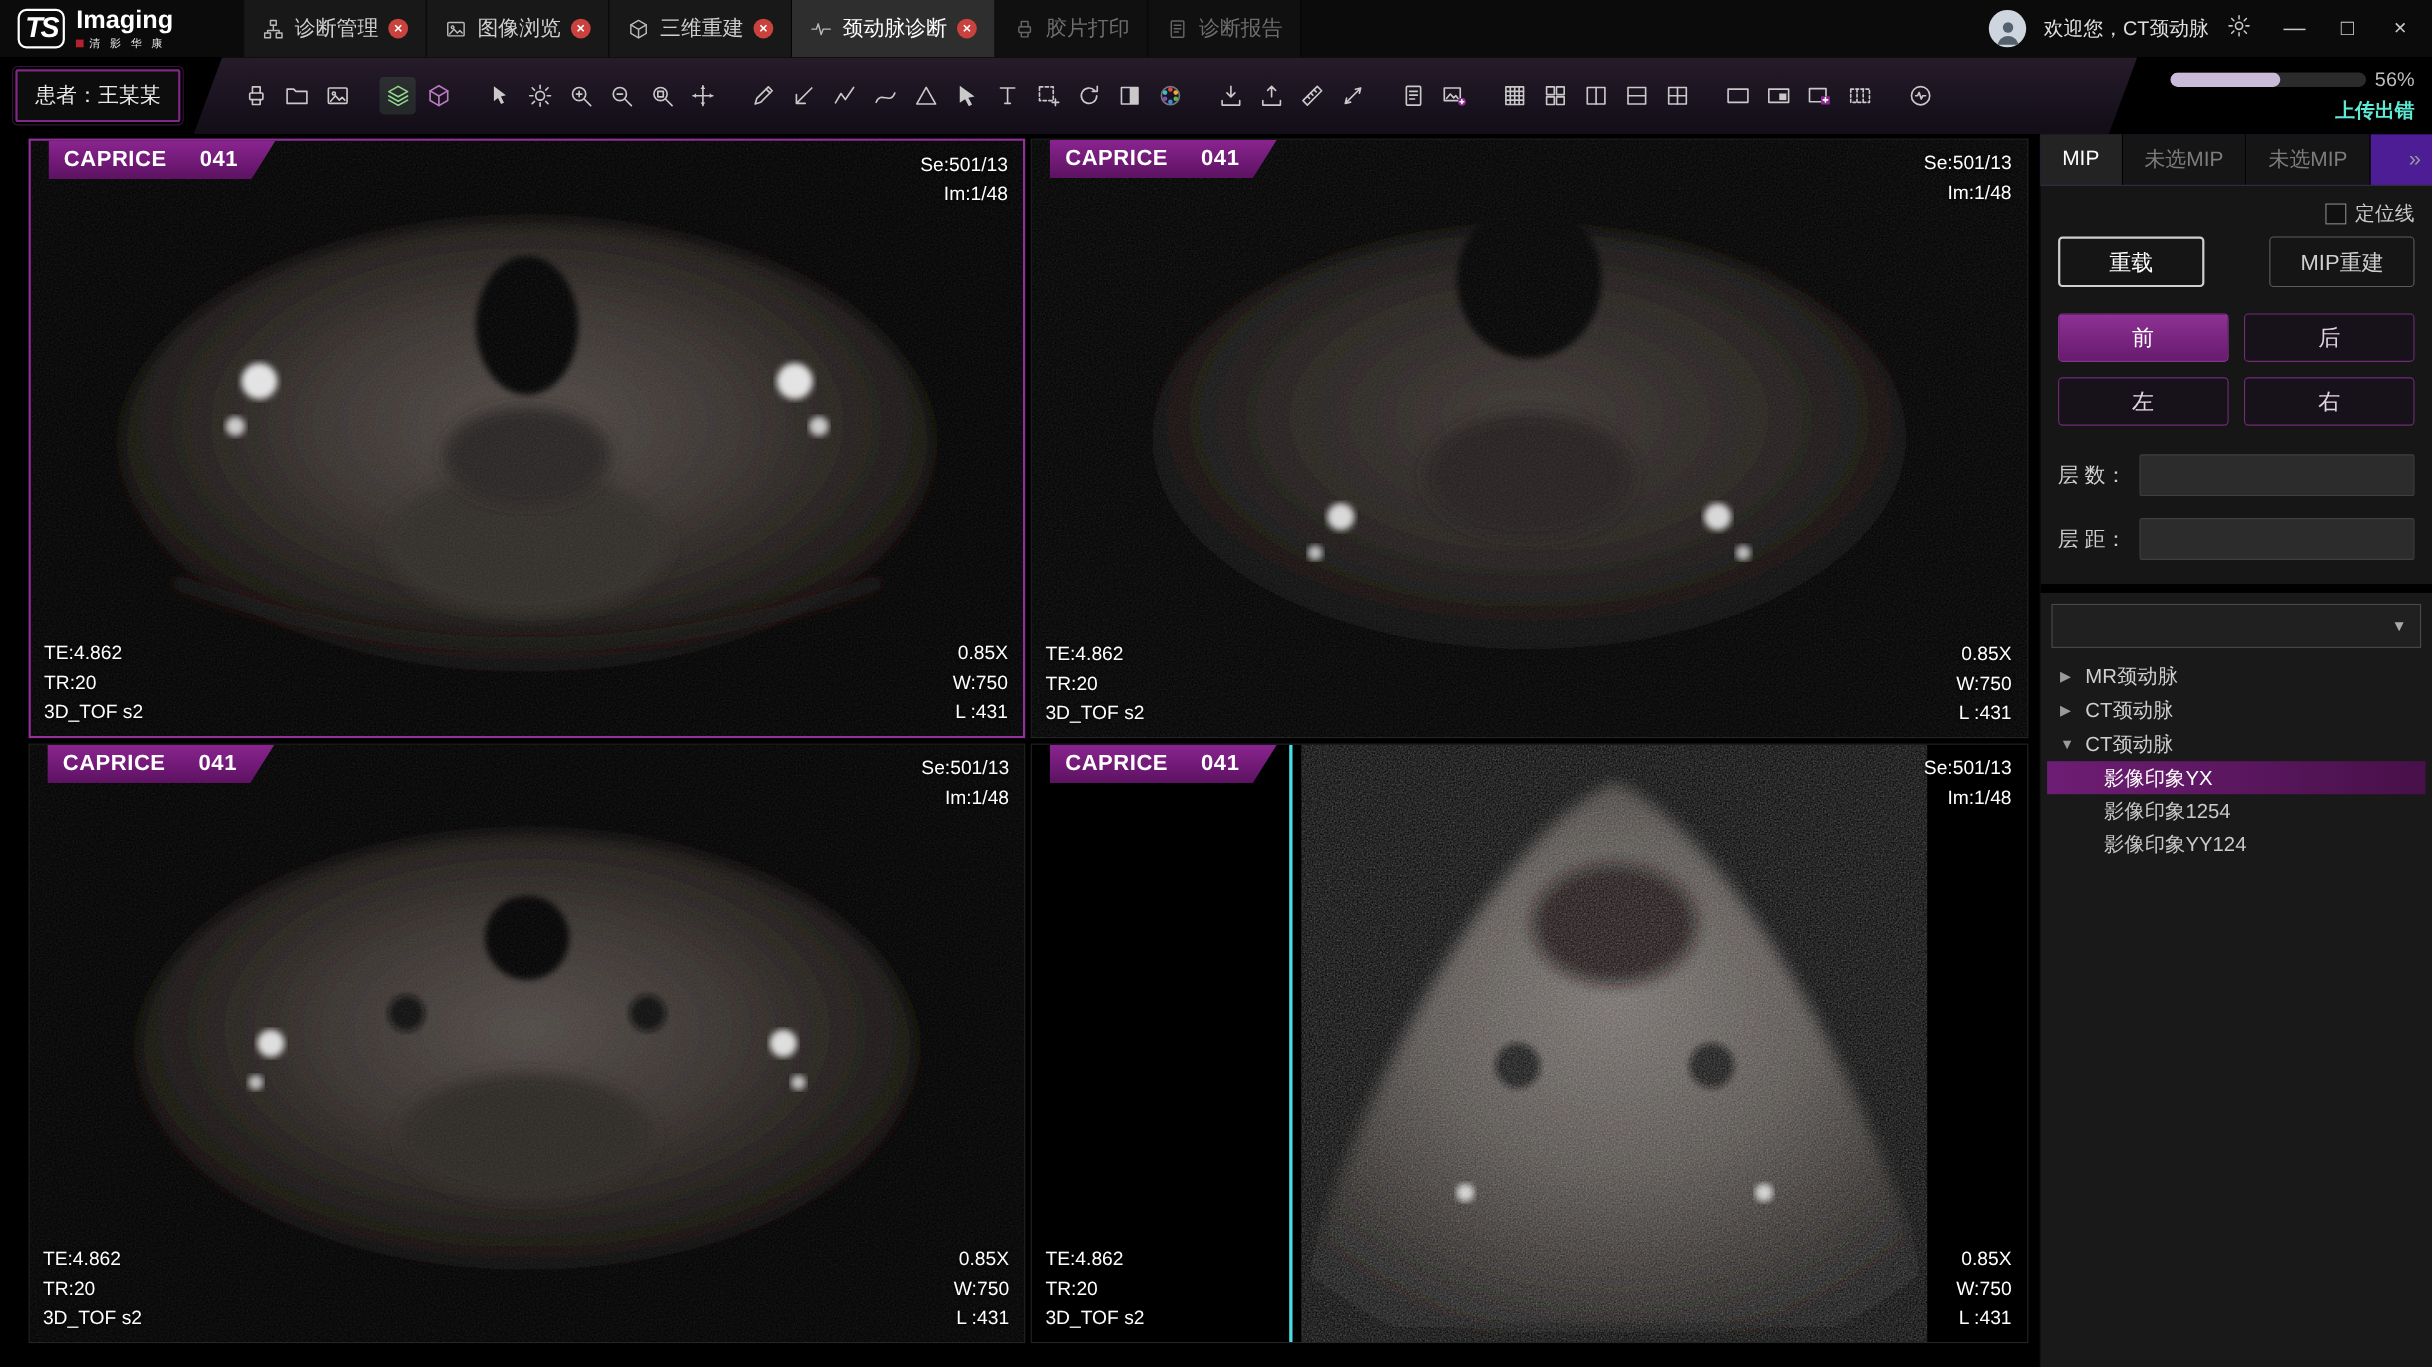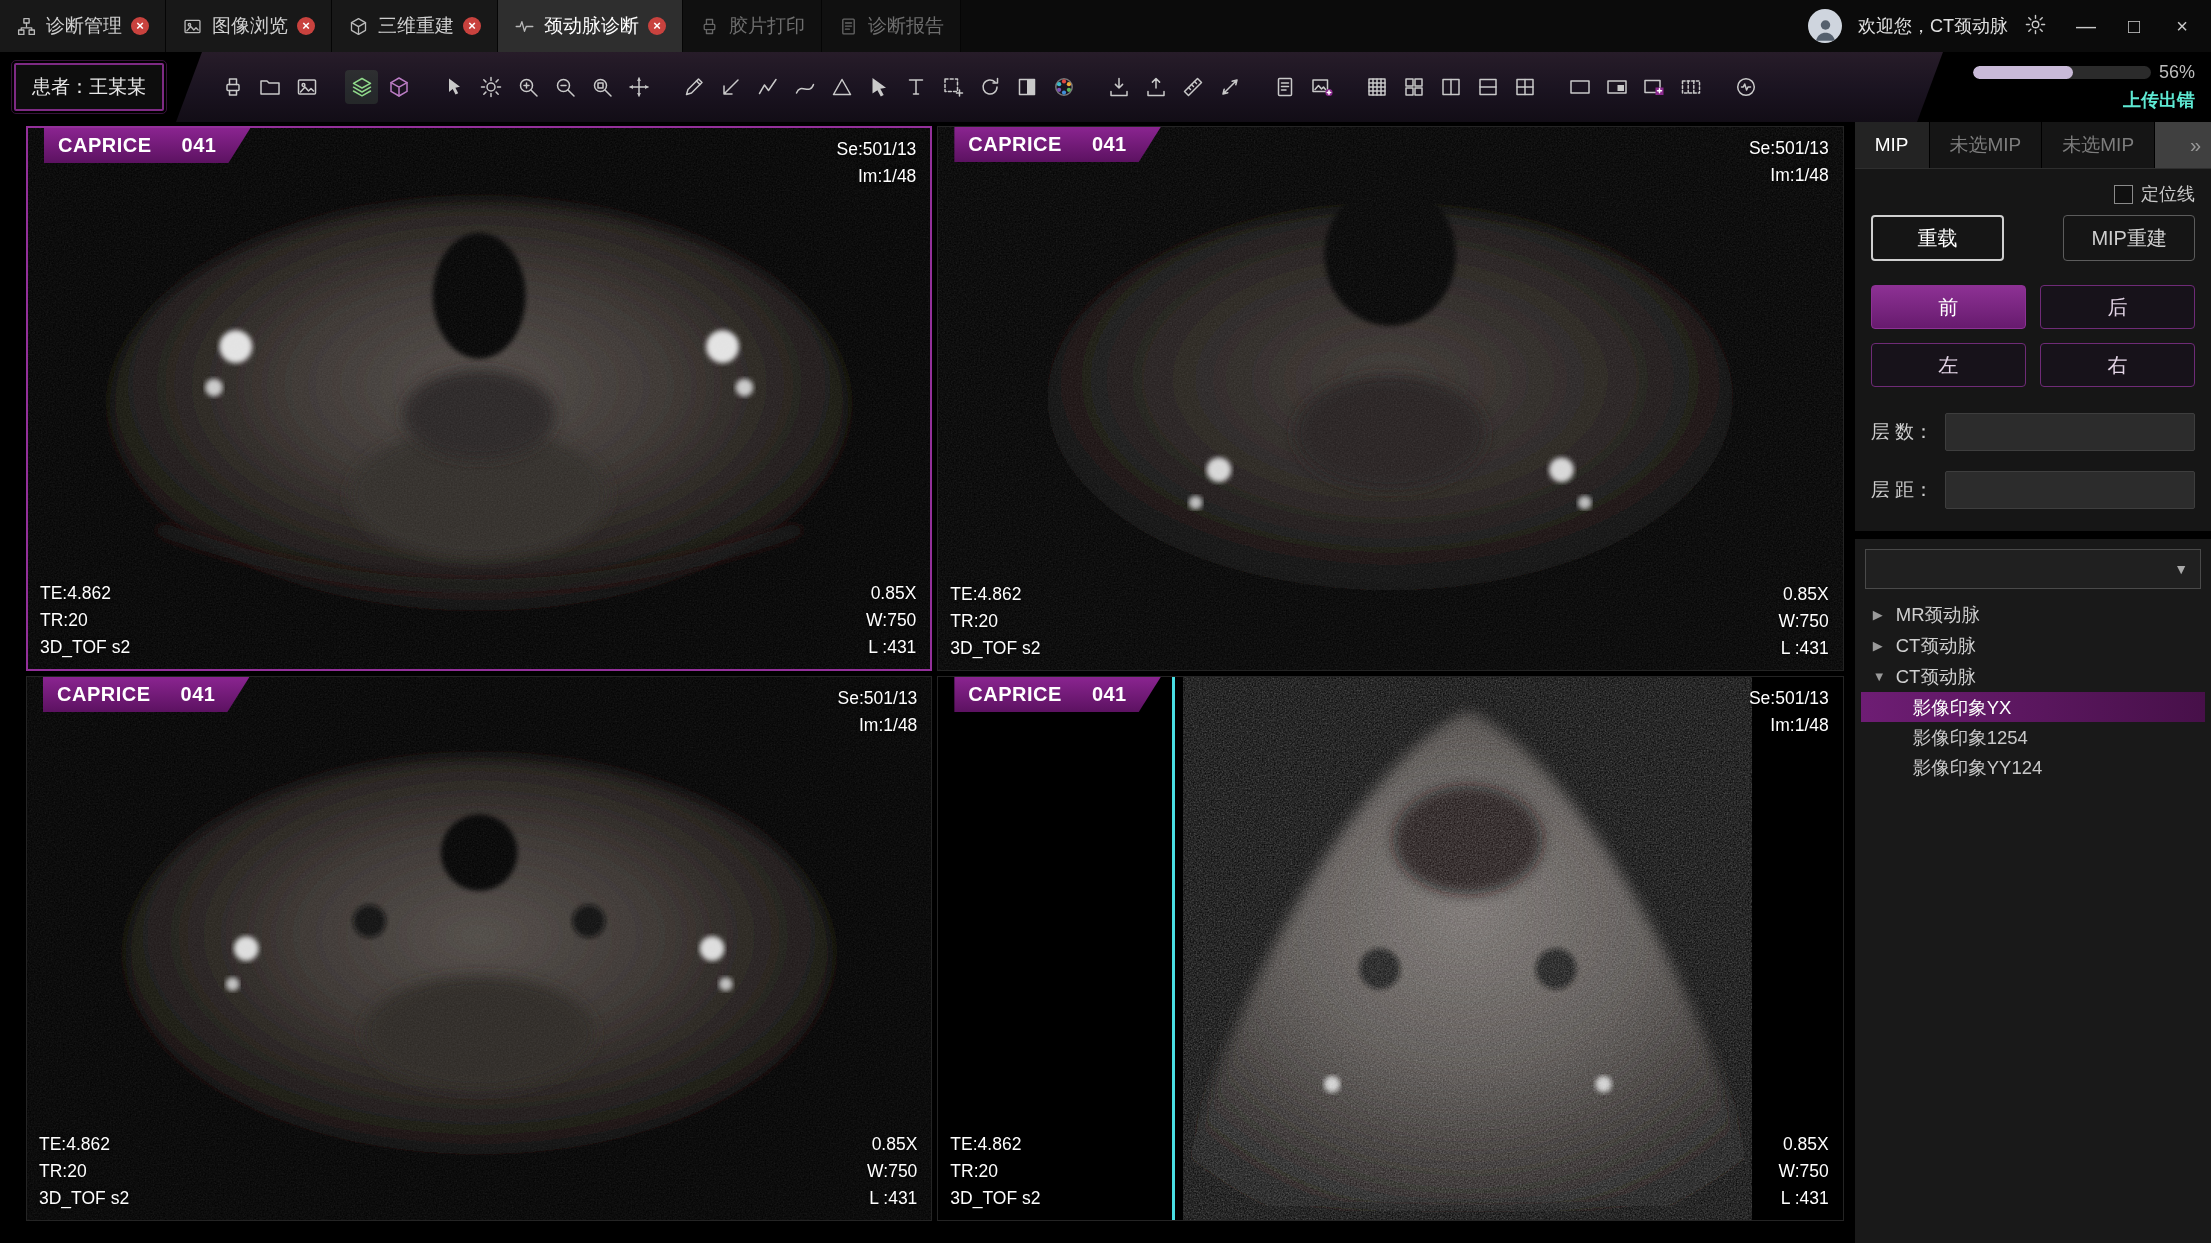--- a/index.html
+++ b/index.html
@@ -65,21 +65,21 @@
   .banner{position:absolute;top:0;left:16px;z-index:2;display:flex;gap:30px;padding:6px 34px 6px 14px;
           background:linear-gradient(180deg,#8a2490,#5c1261);color:#fff;font-size:20px;font-weight:bold;letter-spacing:.5px;
           clip-path:polygon(0 0,100% 0,calc(100% - 22px) 100%,0 100%);}
   .ov{position:absolute;z-index:2;color:#fff;font-size:17.5px;line-height:1.55;text-shadow:0 0 4px #000;}
   .ov.tr{top:8px;right:14px;text-align:right;}
   .ov.bl{left:12px;bottom:8px;}
   .ov.br{right:14px;bottom:8px;text-align:right;}
 
   
   .sidebar{flex:0 0 330px;background:#161616;border-left:1px solid #000;display:flex;flex-direction:column;min-height:0;}
-  .sb-tabs{height:46px;flex:0 0 46px;display:flex;align-items:stretch;background:#404040;border-bottom:1px solid #2e2e2e;}
+  .sb-tabs{height:46px;flex:0 0 46px;display:flex;align-items:stretch;background:#4c1d95;border-bottom:1px solid #2e2e2e;}
   .sb-tab{display:flex;align-items:center;padding:0 20px;font-size:19px;color:#7d7d7d;background:#151515;border-right:1px solid #000;}
   .sb-tab.active{color:#fff;background:#232323;}
   .sb-more{margin-left:auto;display:flex;align-items:center;padding:0 10px;color:#9a9a9a;font-size:20px;}
   .sb-body{padding:10px 16px 0 16px;}
   .locline-row{display:flex;justify-content:flex-end;align-items:center;gap:8px;height:30px;}
   .checkbox{width:17px;height:17px;border:1px solid #8a8a8a;background:#101010;}
   .locline-label{font-size:18px;color:#c9c9c9;}
   .btn-row{display:flex;gap:14px;margin-top:6px;}
   .btn{flex:1;height:46px;background:#151515;font-size:20px;font-family:inherit;border-radius:4px;cursor:default;}
   .btn.reload{border:2px solid #cfcfcf;color:#fff;}
@@ -133,20 +133,30 @@
     <filter id="fn">
       <feTurbulence type="fractalNoise" baseFrequency="0.9" numOctaves="2" stitchTiles="stitch"></feTurbulence>
       <feColorMatrix type="saturate" values="0"></feColorMatrix>
     </filter>
   </defs>
 </svg>
 
 <div class="app">
 
   <header class="titlebar">
+    <div class="logo">
+      <div class="logo-mark">TS</div>
+      <div>
+        <div class="logo-title">Imaging</div>
+        <div class="logo-sub">
+          <span class="logo-dot"></span>
+          <span>清 影 华 康</span>
+        </div>
+      </div>
+    </div>
 
     <nav class="tabs">
       <div class="tab">
         <svg viewBox="0 0 24 24">
             <rect x="9" y="3" width="6" height="5"></rect>
             <rect x="3" y="16" width="6" height="5"></rect>
             <rect x="15" y="16" width="6" height="5"></rect>
             <path d="M12 8v4M6 16v-2.5h12V16"></path>
           </svg>
         <span>诊断管理</span>

